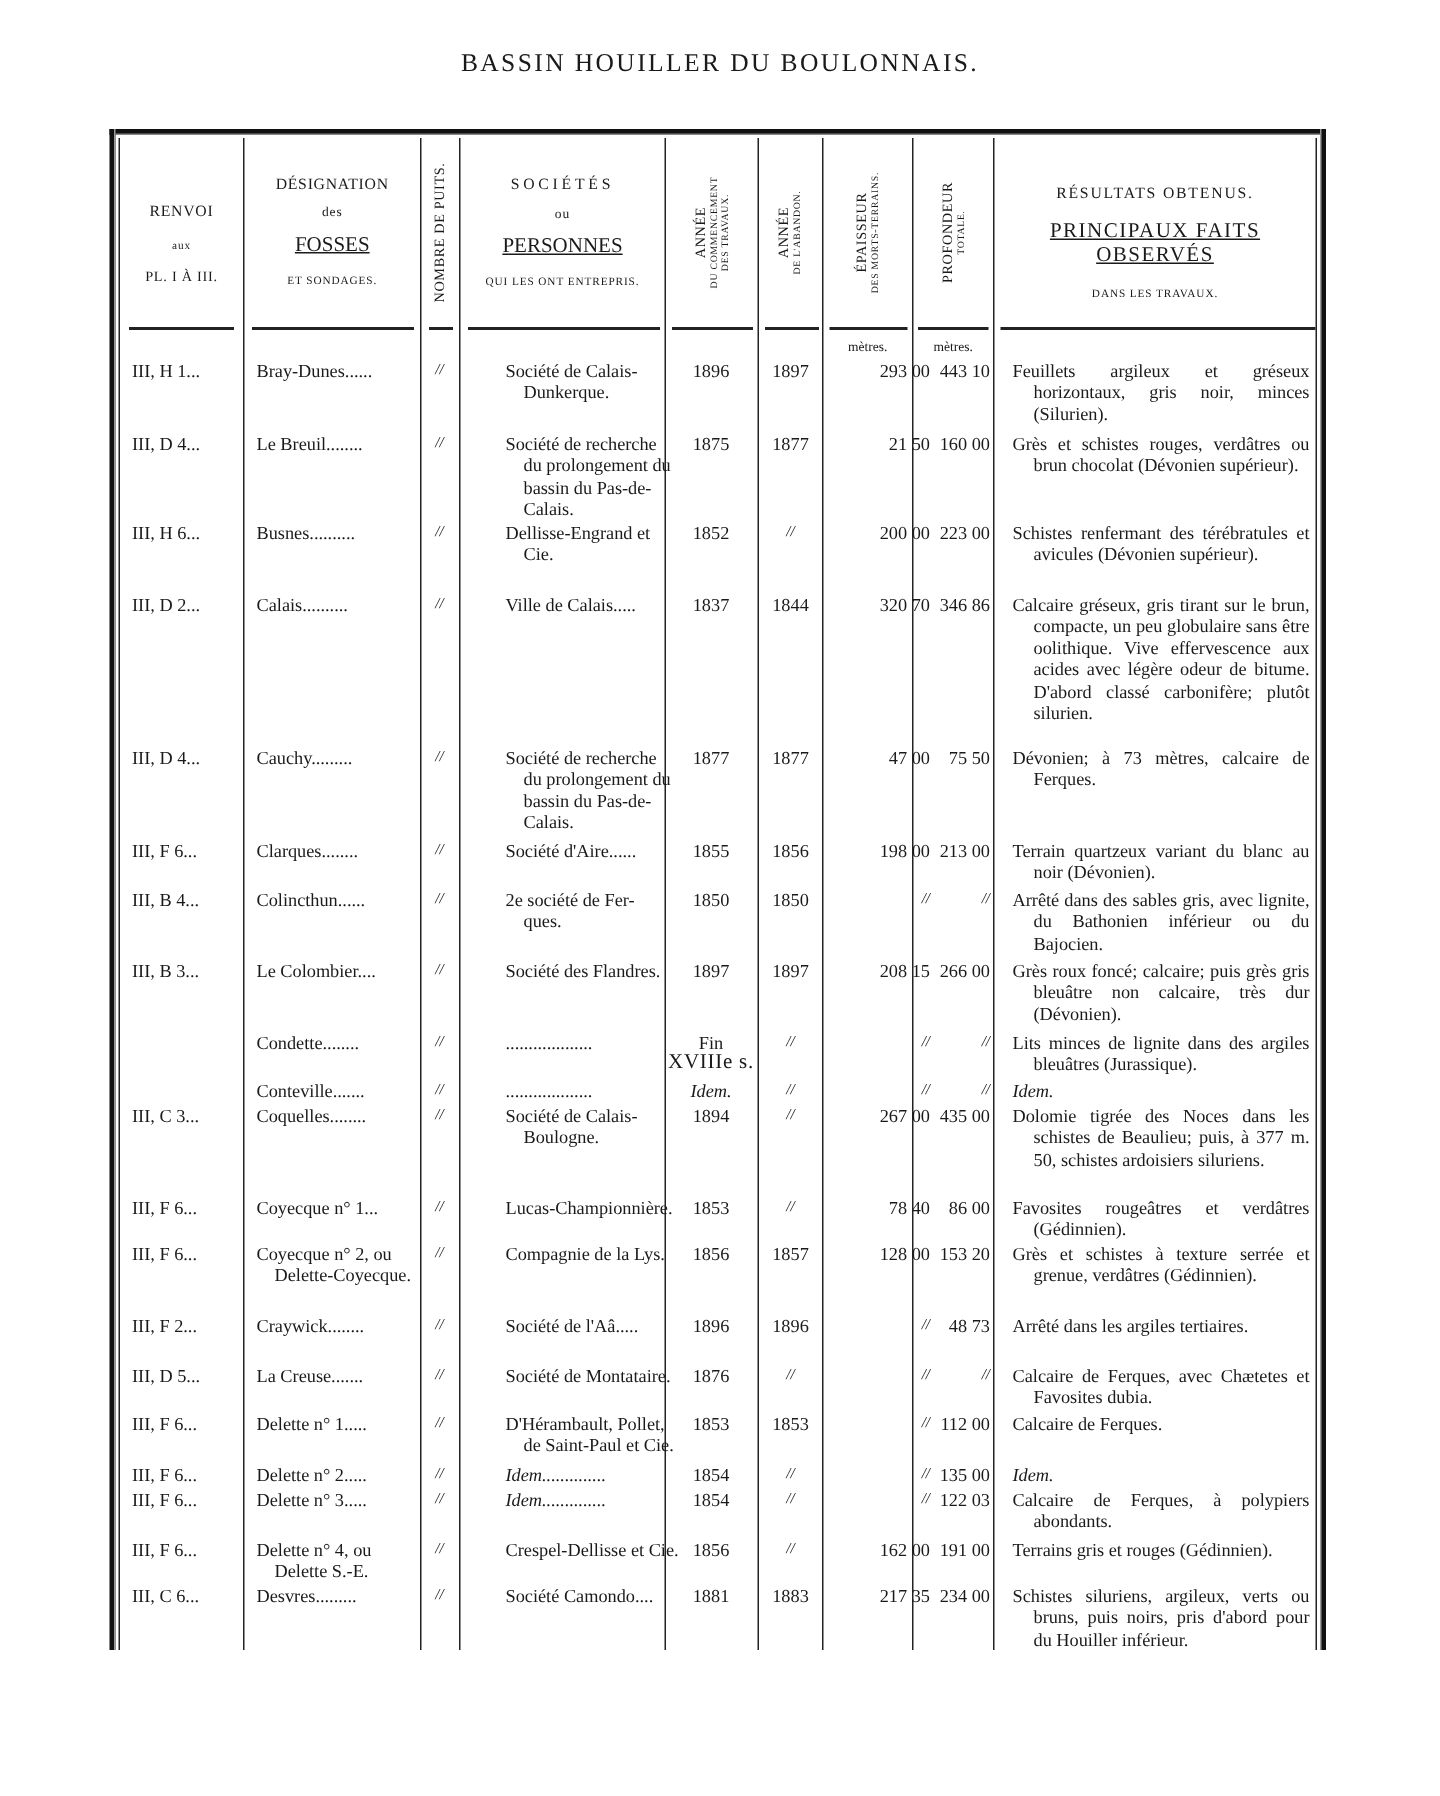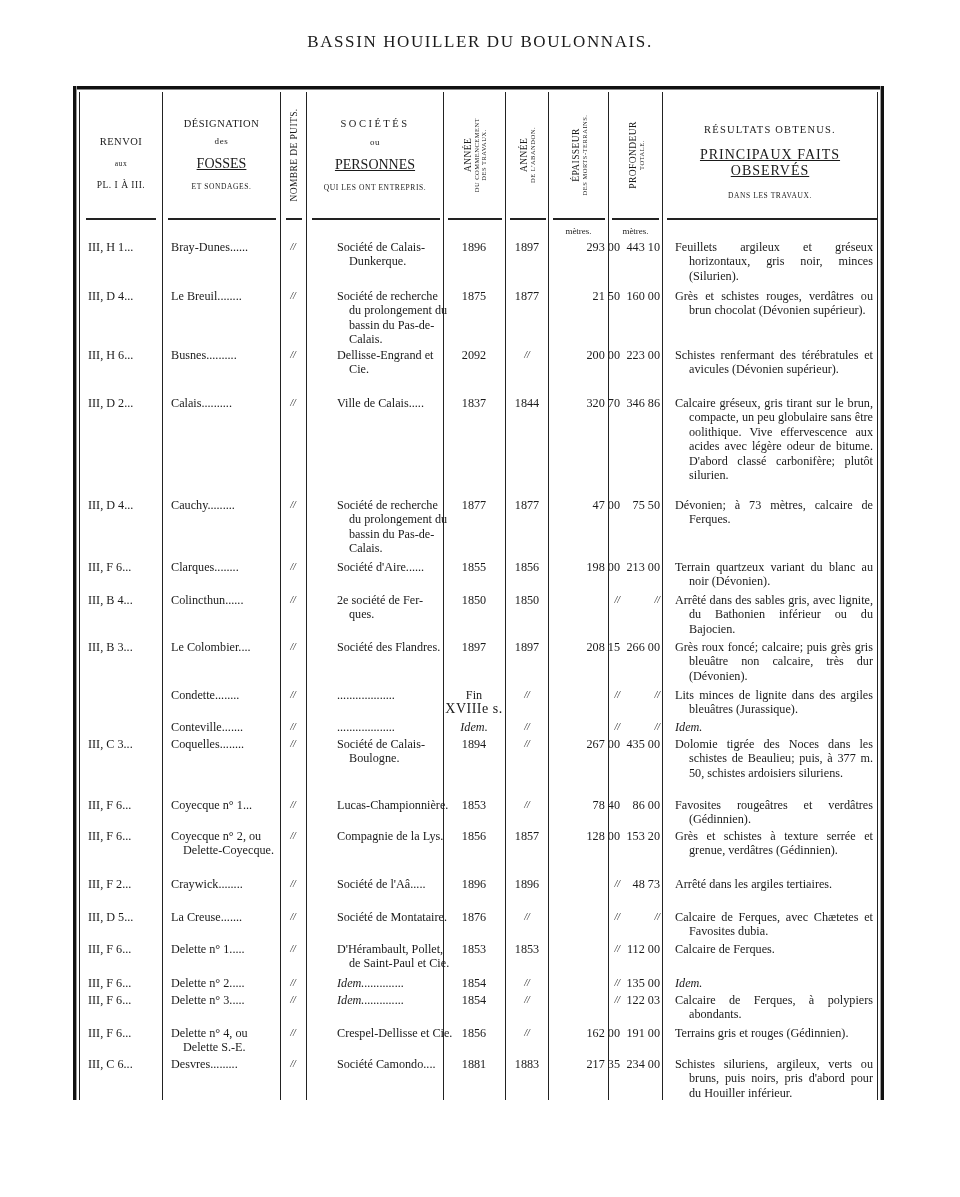--- a/index.html
+++ b/index.html
@@ -199,21 +199,21 @@
       <div class="cell c-ref">III, H 6...</div>
       <div class="cell c-name">
         <span style="display: block;">Busnes..........</span>
       </div>
       <div class="cell c-puits">//</div>
       <div class="cell c-soc">
         <span style="display: block;">Dellisse-Engrand et</span>
         <span class="cont">Cie.</span>
       </div>
       <div class="cell c-y1">
-        <span style="display: block;">2092</span>
+        <span style="display: block;">1852</span>
       </div>
       <div class="cell c-y2 ditto">//</div>
       <div class="cell c-ep">200 00</div>
       <div class="cell c-prof">223 00</div>
       <div class="cell c-res">
         <span class="hang">Schistes renfermant des térébratules et avicules (Dévonien supérieur).</span>
       </div>
     </div>
     <div class="row" style="top: 396px;">
       <div class="cell c-ref">III, D 2...</div>

